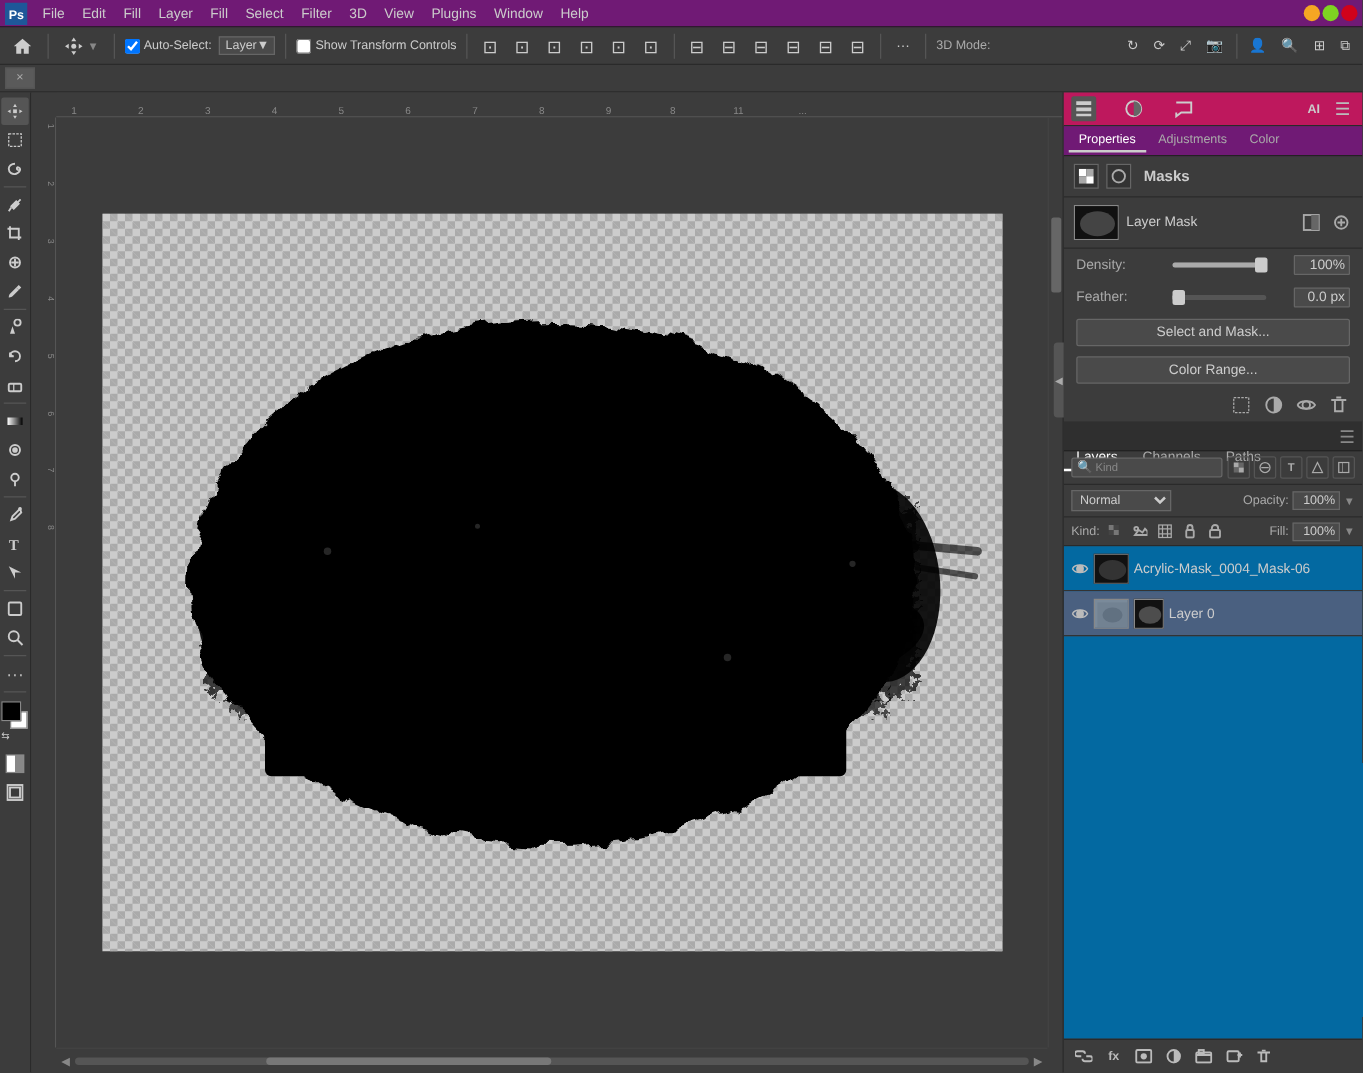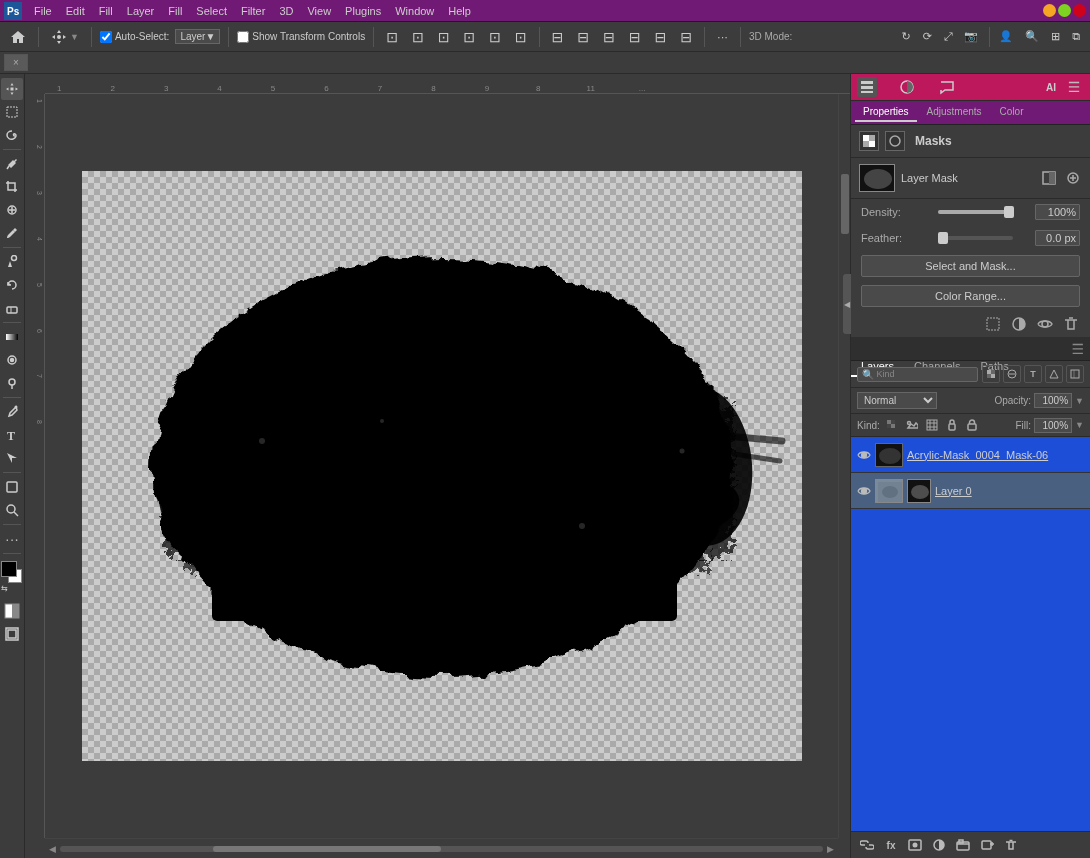--- a/index.html
+++ b/index.html
@@ -88,21 +88,21 @@
     .opacity-value { background: #4a4a4a; border: 1px solid #666; color: #ccc; font-size: 10px; padding: 1px 3px; width: 38px; text-align: right; }
 
     .layers-lock-row { display: flex; align-items: center; padding: 3px 6px; gap: 4px; border-bottom: 1px solid #2a2a2a; }
     .lock-label { font-size: 10px; color: #aaa; }
     .lock-icons { display: flex; gap: 4px; }
     .lock-icon { width: 16px; height: 16px; display: flex; align-items: center; justify-content: center; cursor: pointer; color: #bbb; font-size: 10px; }
     .fill-control { margin-left: auto; display: flex; align-items: center; gap: 3px; }
     .fill-label { font-size: 10px; color: #aaa; }
     .fill-value { background: #4a4a4a; border: 1px solid #666; color: #ccc; font-size: 10px; padding: 1px 3px; width: 38px; text-align: right; }
 
-    .layers-list { flex: 1; overflow-y: auto; background: #1d4ed8; text-decoration: underline; }
+    .layers-list { flex: 1; overflow-y: auto; background: #0369a1; }
     .layer-item { display: flex; align-items: center; padding: 4px 6px; gap: 4px; border-bottom: 1px solid #333; cursor: pointer; height: 36px; }
     .layer-item.selected { background: #4a6080; }
     .layer-vis-btn { width: 14px; height: 14px; display: flex; align-items: center; justify-content: center; cursor: pointer; color: #bbb; font-size: 11px; flex-shrink: 0; }
     .layer-name { font-size: 11px; color: #ccc; flex: 1; white-space: nowrap; overflow: hidden; text-overflow: ellipsis; }
 
     .layers-footer { display: flex; align-items: center; padding: 4px 6px; gap: 4px; border-top: 1px solid #2a2a2a; background: #3c3c3c; }
     .layers-footer-btn { width: 20px; height: 18px; display: flex; align-items: center; justify-content: center; cursor: pointer; color: #bbb; font-size: 12px; border-radius: 2px; }
 
     
     #tabbar { display: flex; align-items: center; background: #3c3c3c; height: 22px; border-bottom: 1px solid #2a2a2a; padding-left: 4px; }

